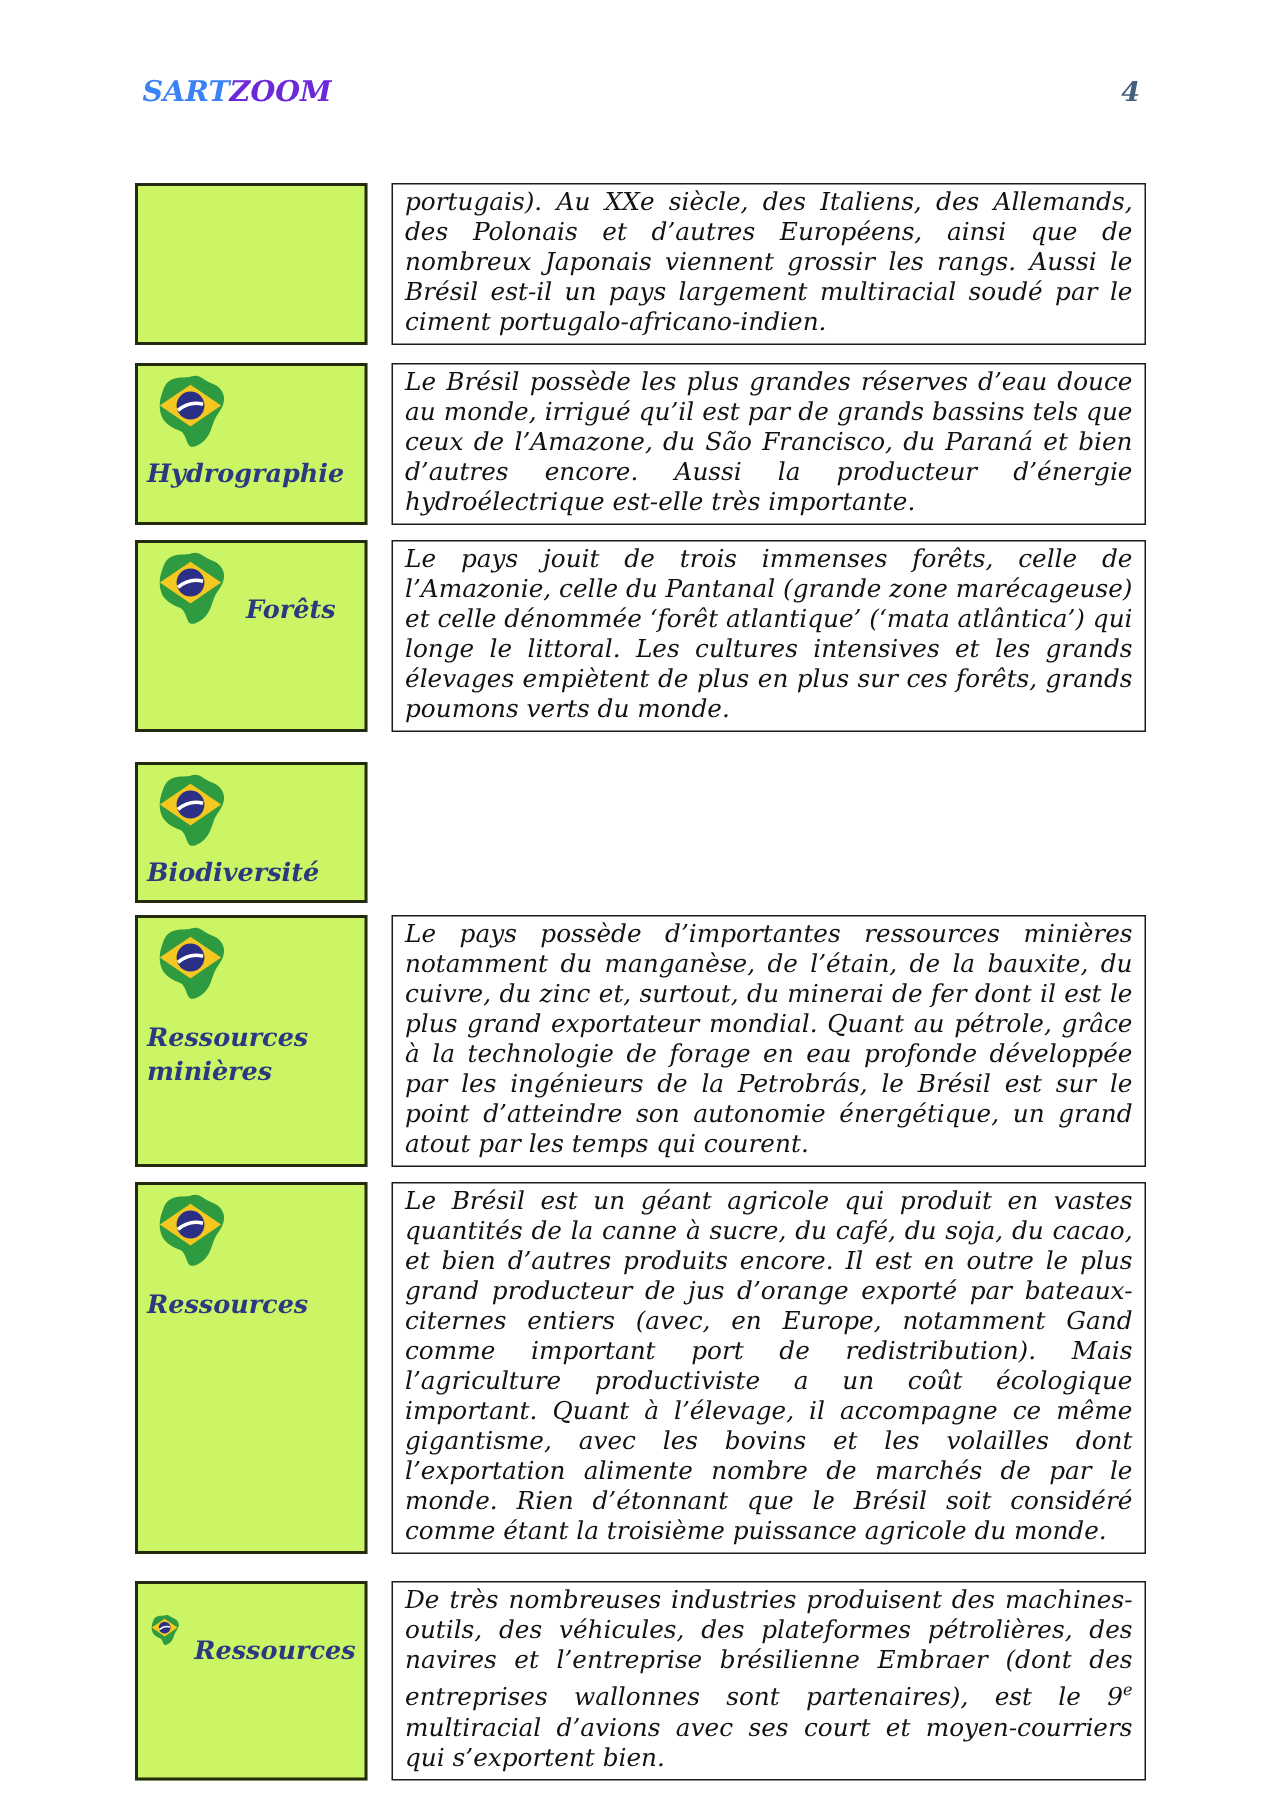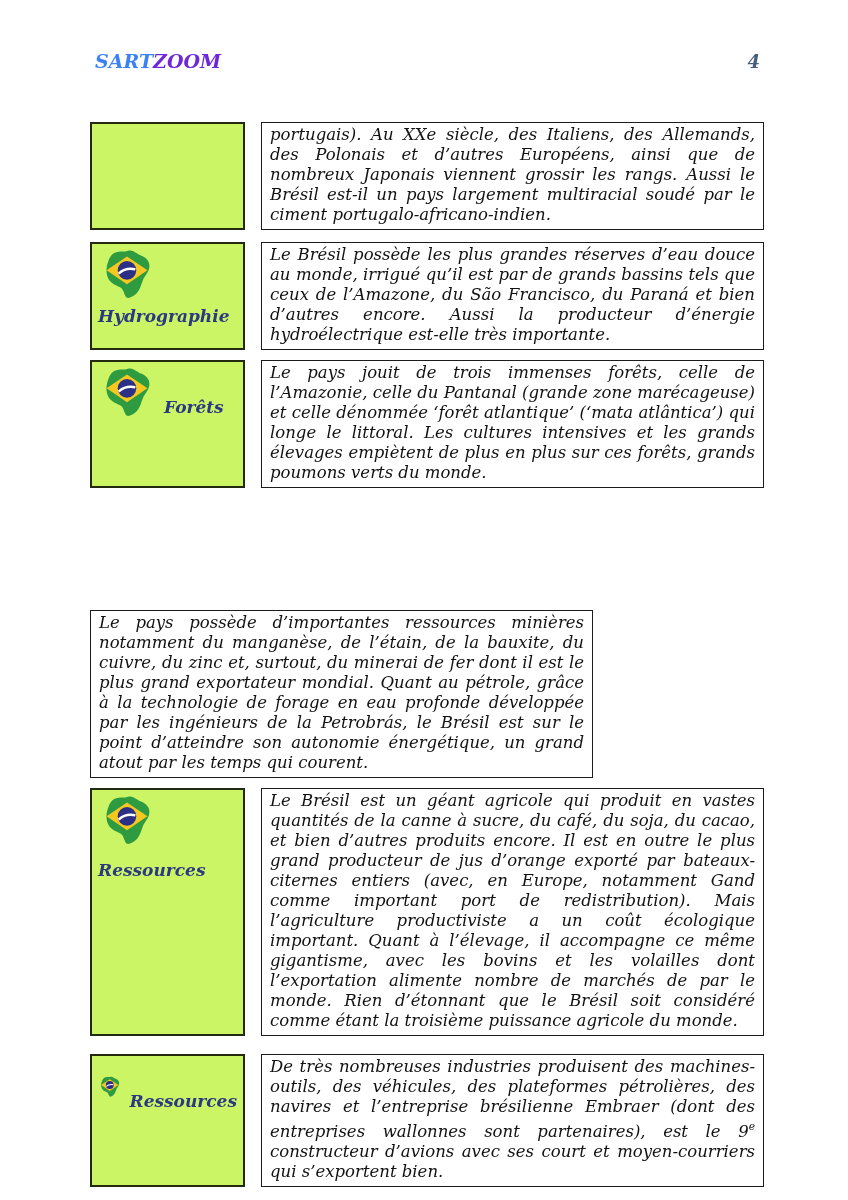--- a/index.html
+++ b/index.html
@@ -107,23 +107,35 @@
             </svg>
           <div class="label">Forêts</div>
         </div>
       </div>
       <div class="cell-right">
         <p>Le pays jouit de trois immenses forêts, celle de l’Amazonie, celle du Pantanal (grande zone marécageuse) et celle dénommée ‘forêt atlantique’ (‘mata atlântica’) qui longe le littoral.  Les cultures intensives et les grands élevages empiètent de plus en plus sur ces forêts, grands poumons verts du monde.</p>
       </div>
     </div>
 
     <div class="row rh4 mb8">
+      <div class="cell-left stack">
+        <svg class="icon-flag">
+            <use href="#brazil-flag"></use>
+          </svg>
+        <div class="label">Biodiversité</div>
+      </div>
     </div>
 
     <div class="row rh5 mb10">
+      <div class="cell-left stack gap">
+        <svg class="icon-flag">
+            <use href="#brazil-flag"></use>
+          </svg>
+        <div class="label">Ressources minières</div>
+      </div>
       <div class="cell-right">
         <p>Le pays possède d’importantes ressources minières notamment du manganèse, de l’étain, de la bauxite, du cuivre, du zinc et, surtout, du minerai de fer dont il est le plus grand exportateur mondial.  Quant au pétrole, grâce à la technologie de forage en eau profonde développée par les ingénieurs de la Petrobrás, le Brésil est sur le point d’atteindre son autonomie énergétique, un grand atout par les temps qui courent.</p>
       </div>
     </div>
 
     <div class="row rh6 mb18">
       <div class="cell-left stack gap">
         <svg class="icon-flag">
             <use href="#brazil-flag"></use>
           </svg>
@@ -137,18 +149,18 @@
     <div class="row rh7">
       <div class="cell-left">
         <div class="inline-left">
           <svg class="icon-flag">
               <use href="#brazil-flag"></use>
             </svg>
           <div class="label">Ressources</div>
         </div>
       </div>
       <div class="cell-right">
-        <p><span>De très nombreuses industries produisent des machines-outils, des véhicules, des plateformes pétrolières, des navires et l’entreprise brésilienne Embraer (dont des entreprises wallonnes sont partenaires), est le 9</span><span class="sup">e</span><span> constructeur d’avions avec ses court et moyen-courriers qui s’exportent bien.</span></p>
+        <p><span>De très nombreuses industries produisent des machines-outils, des véhicules, des plateformes pétrolières, des navires et l’entreprise brésilienne Embraer (dont des entreprises wallonnes sont partenaires), est le 9</span><span class="sup">e</span><span> multiracial d’avions avec ses court et moyen-courriers qui s’exportent bien.</span></p>
       </div>
     </div>
 
   </div>
 </div>
 
 </body></html>

